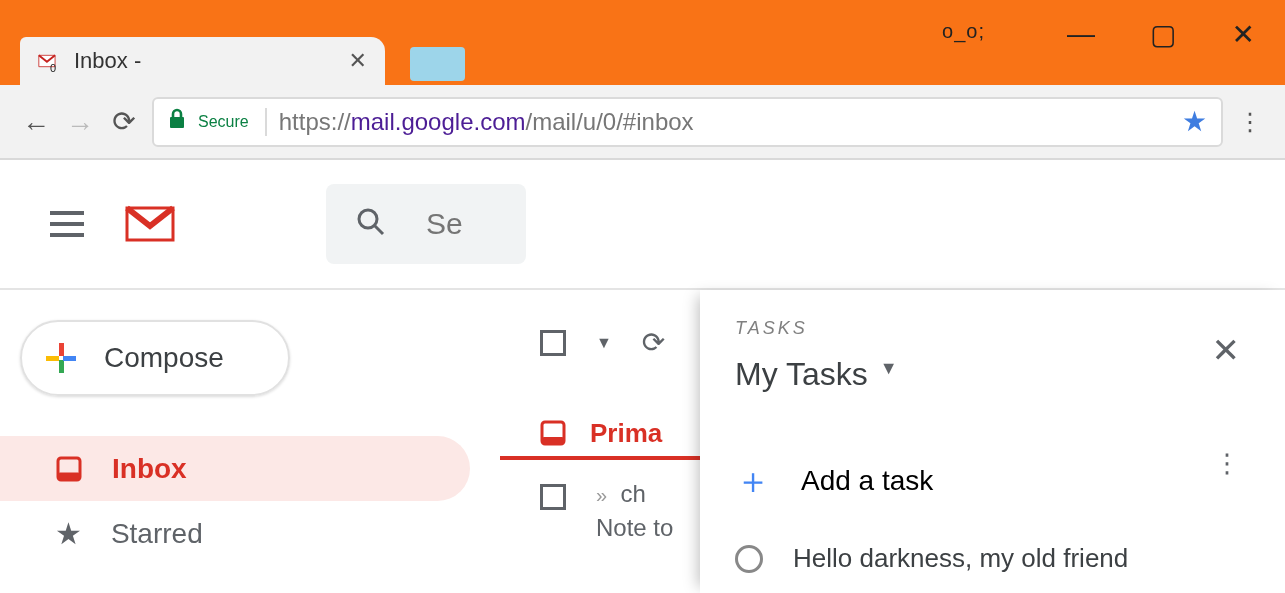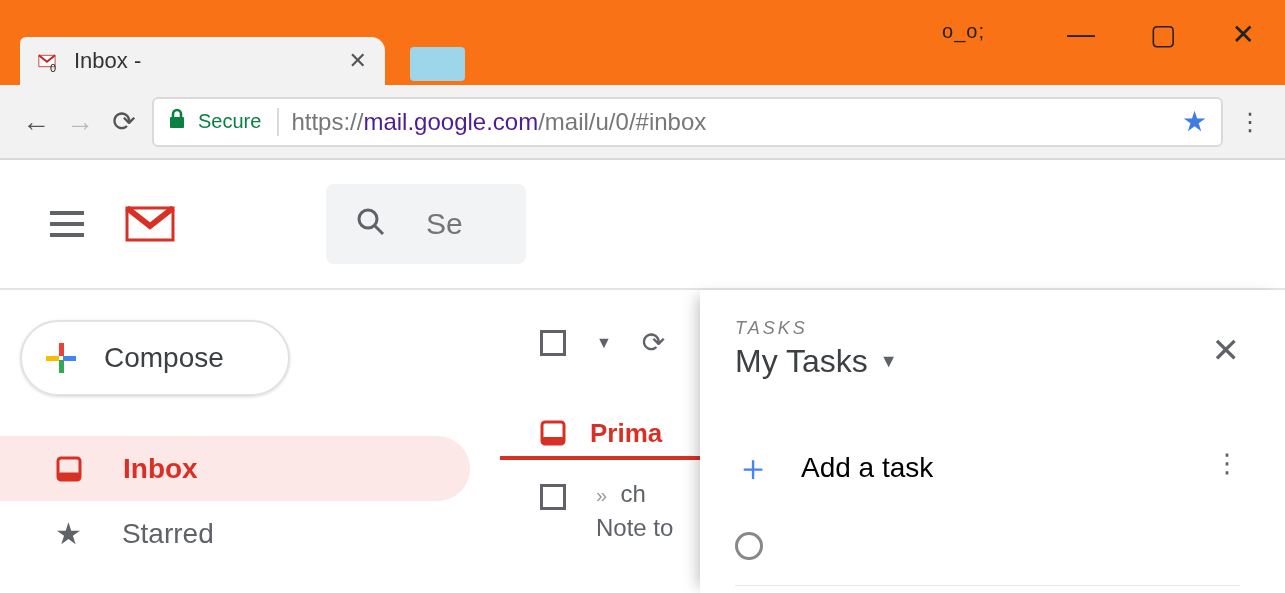--- a/index.html
+++ b/index.html
@@ -18,21 +18,21 @@
   .tab-title { flex: 1; font-size: 22px; color: #333; white-space: nowrap; overflow:hidden; text-overflow:ellipsis; }
   .tab-close { font-size: 22px; color: #555; }
   .ghost-tab { width: 55px; height: 34px; background: #9dd5ea; border-radius: 4px; margin-left: 25px; margin-bottom:4px; }
 
   
   .toolbar { height: 75px; background: #f2f2f2; border-bottom: 2px solid #d9d9d9; display: flex; align-items: center; padding: 0 20px; gap: 12px; }
   .tool-icon { width: 32px; display:flex; justify-content:center; color:#555; font-size:28px; }
   .tool-icon.disabled { color:#bbb; }
   .omnibox { flex: 1; height: 50px; background:#fff; border:2px solid #dadada; border-radius:6px; display:flex; align-items:center; padding:0 14px; gap:12px; }
   .sec-lock { color:#0b8043; font-size:20px; }
-  .sec-text { color:#0b8043; font-size:20px; margin-right:4px; }
+  .sec-text { color:#0b8043; font-size:16px; margin-right:4px; }
   .vsep { width:2px; height:28px; background:#dadada; }
   .url { font-size:24px; color:#777; white-space:nowrap; }
   .url b { color:#4c1d95; font-weight:normal; }
   .star { margin-left:auto; color:#3f7de0; font-size:28px; }
   .kebab-outer { width:30px; text-align:center; color:#555; font-size:24px; }
 
   
   .gmail-hdr { height:130px; border-bottom:2px solid #e4e4e4; display:flex; align-items:center; padding-left:50px; gap:40px; }
   .hamb { display:flex; flex-direction:column; gap:7px; }
   .hamb span { width:34px; height:4px; background:#5f6368; }
@@ -44,41 +44,41 @@
 
   
   .main { display:flex; height:calc(593px - 85px - 75px - 130px); }
 
   
   .leftnav { width:500px; padding-top:30px; }
   .compose { margin-left:20px; width:270px; height:76px; border:2px solid #e1e1e1; border-radius:40px; display:flex; align-items:center; padding-left:22px; gap:26px; box-shadow:0 1px 3px rgba(0,0,0,.15); }
   .plus-icon svg { display:block; }
   .compose-txt { font-size:28px; color:#3c4043; }
   .navlist { margin-top:40px; }
-  .navitem { height:65px; display:flex; align-items:center; padding-left:55px; gap:40px; border-top-right-radius:35px; border-bottom-right-radius:35px; width:470px; font-size:28px; color:#5f6368; }
+  .navitem { height:65px; display:flex; align-items:center; padding-left:55px; gap:29px; border-top-right-radius:35px; border-bottom-right-radius:35px; width:470px; font-size:28px; color:#5f6368; }
   .navitem.active { background:#fce8e6; color:#d93025; font-weight:bold; }
   .navitem.active svg { stroke:#d93025; fill:#d93025; }
   .star-nav { color:#5f6368; font-size:30px; }
 
   
   .inboxcol { width:200px; border-left:0; padding-top:25px; }
   .selectrow { display:flex; align-items:center; gap:30px; padding-left:40px; height:55px; }
   .sqcheck { width:26px; height:26px; border:3px solid #5f6368; }
   .caret-dn { font-size:16px; color:#5f6368; }
   .reload-ic { color:#5f6368; font-size:28px; }
   .primtab { margin-top:40px; display:flex; align-items:center; gap:24px; padding-left:40px; color:#d93025; font-weight:bold; font-size:26px; height:50px; border-bottom:4px solid #d93025; }
   .msgrow { padding:20px 17px 0 40px; display:flex; gap:30px; align-items:flex-start; font-size:24px; color:#5f6368; }
   .msg-txts { display:flex; flex-direction:column; gap:6px; }
   .chev { font-size:20px; color:#999; }
 
   
   .tasks { flex:1; box-shadow:-8px 0 14px -6px rgba(0,0,0,.25); padding:28px 45px 0 35px; position:relative; background:#fff; }
   .tasks-sub { font-size:18px; letter-spacing:3px; color:#808080;font-style:italic; }
   .tasks-title-row { display:flex; align-items:center; gap:12px; margin-top:4px; }
-  .tasks-title { font-size:32px; color:#3c4043; }
+  .tasks-title { font-size:32px; color:#3c4043;margin-top:13px; }
   .close-x { position:absolute; top:40px; right:45px; font-size:34px; color:#5f6368; }
   .addrow { display:flex; align-items:center; gap:30px; margin-top:70px; padding-bottom:20px; }
   .plus-blue { color:#4285f4; font-size:36px; font-weight:300; line-height:1; }
   .add-txt { font-size:28px; color:#000000; }
   .kebab { position:absolute; right:45px; top:158px; color:#5f6368; font-size:26px; }
   .taskitem { display:flex; align-items:center; gap:30px; height:80px; border-bottom:1px solid #e8e8e8; font-size:26px; color:#3c4043; }
   .circle { width:28px; height:28px; border:3px solid #888; border-radius:50%; }
 </style>
 </head>
 <body>
@@ -210,19 +210,20 @@
     <span class="close-x">✕</span>
 
     <div class="addrow">
       <span class="plus-blue">＋</span>
       <span class="add-txt">Add a task</span>
     </div>
     <span class="kebab">⋮</span>
 
     <div class="taskitem">
       <span class="circle"></span>
+      <span>Hello darkness, my old friend</span>
     </div>
     <div class="taskitem" style="border-bottom:none">
 
       <span></span>
     </div>
   </div>
 </div>
 
 </body></html>

